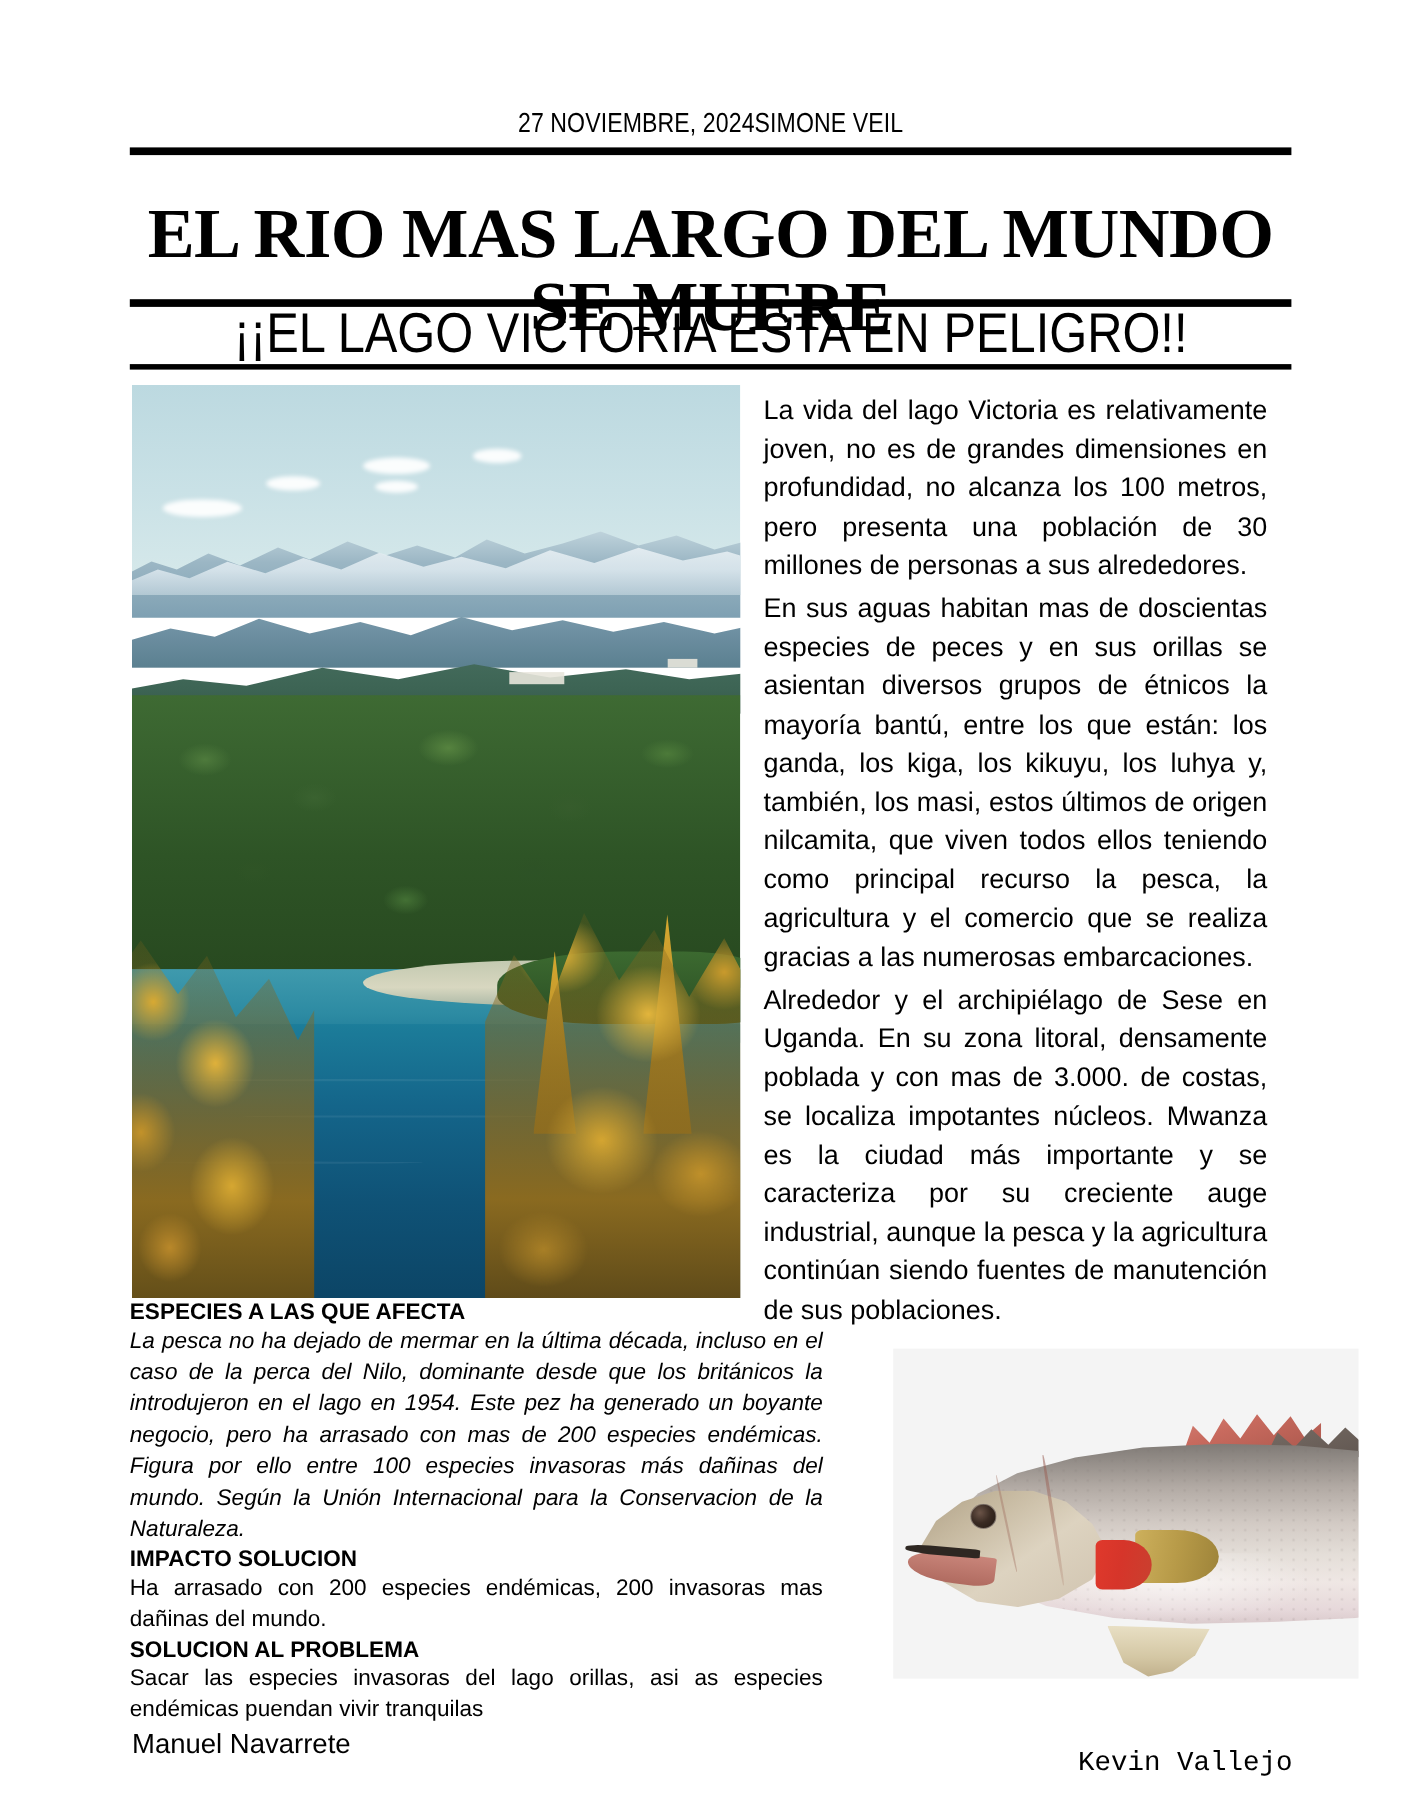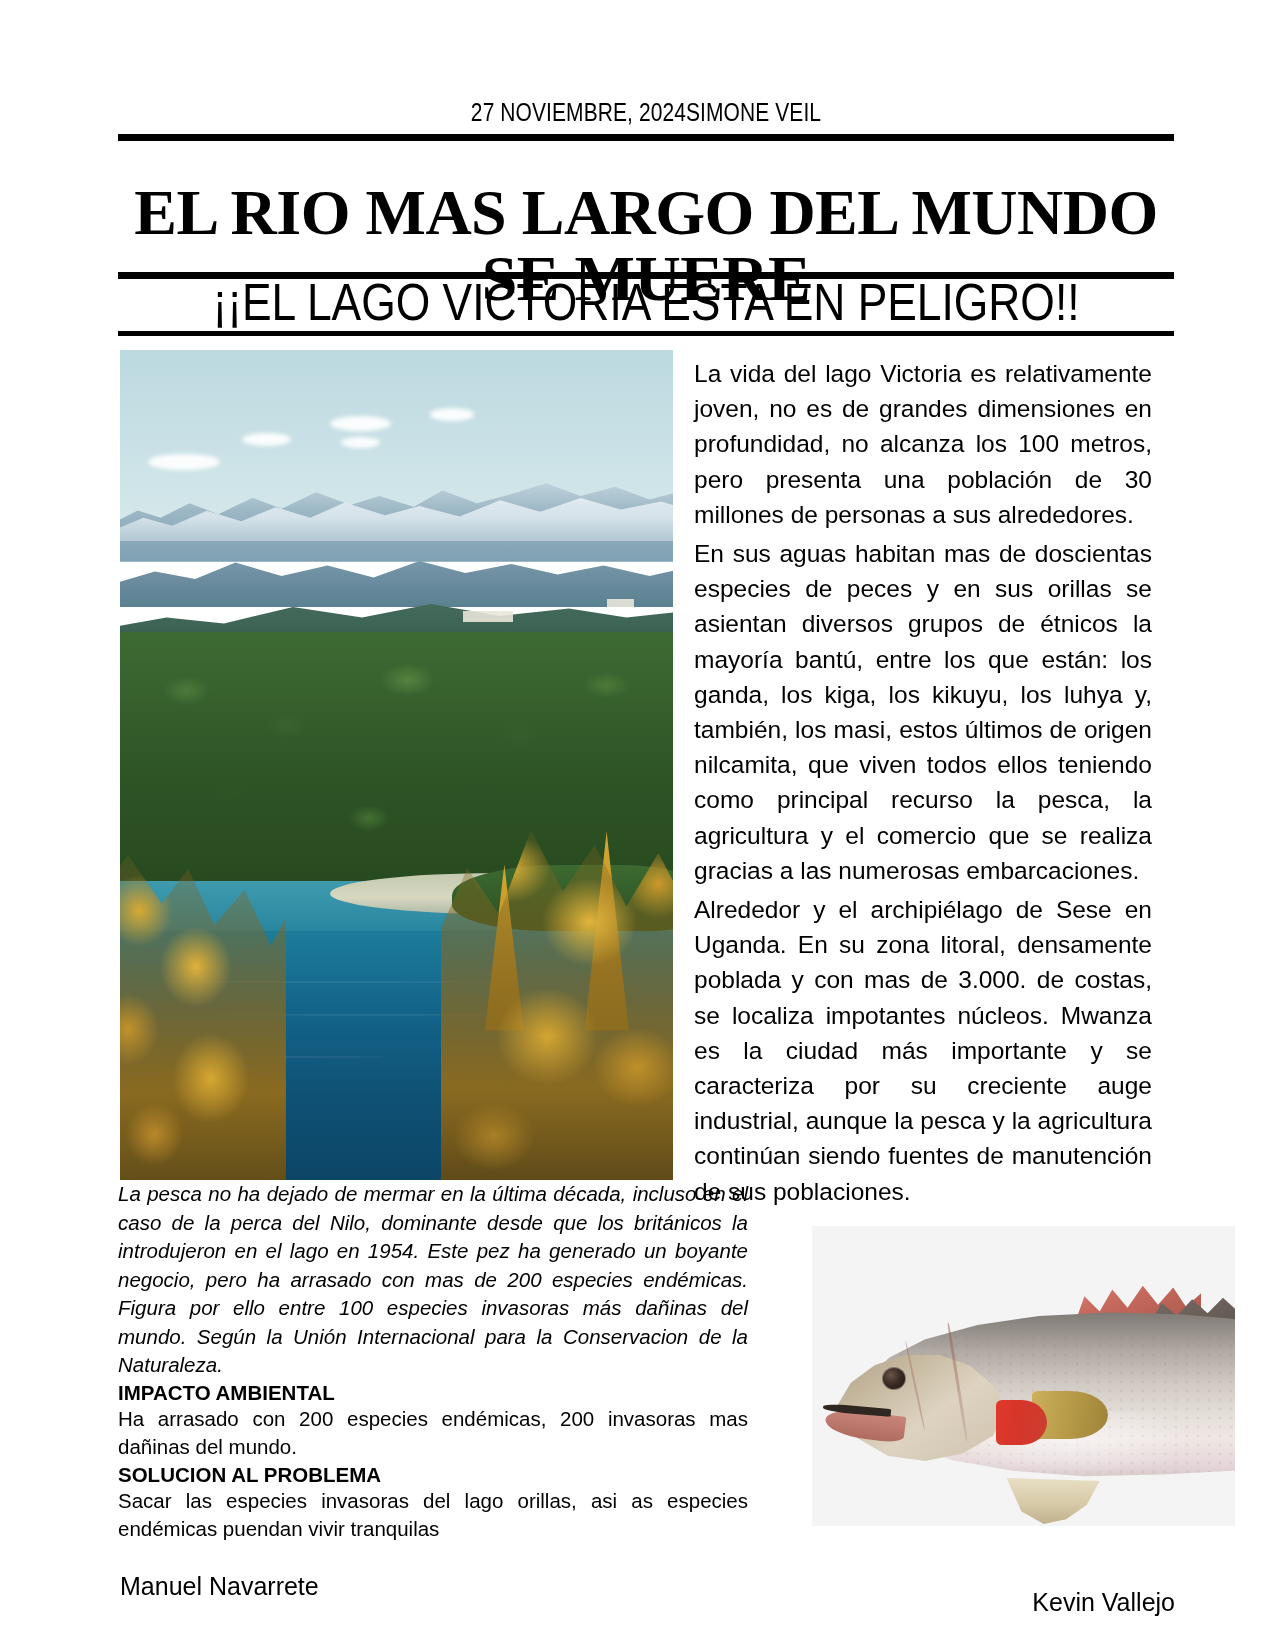--- a/index.html
+++ b/index.html
@@ -381,21 +381,21 @@
     left: 120px;
     top: 1572px;
     font-size: 25px;
     font-family: "Liberation Sans", sans-serif;
   }
   .byline-right {
     position: absolute;
     right: 100px;
     top: 1588px;
     font-size: 25px;
-    font-family: Liberation Sans, sans-serif;
+    font-family: Liberation Mono, monospace;
     margin-left: 43px;
   }
 </style>
 </head>
 <body>
 
 <div class="page">
 
   <div class="dateline">27 NOVIEMBRE, 2024SIMONE VEIL</div>
   <div class="rule rule-top"></div>
@@ -431,22 +431,23 @@
     <div class="ls-fg-right"></div>
   </div>
 
   <div class="col-right">
     <p>La vida del lago Victoria es relativamente joven, no es de grandes dimensiones en profundidad, no alcanza los 100 metros, pero presenta una población de 30 millones de personas a sus alrededores.</p>
     <p>En sus aguas habitan mas de doscientas especies de peces y en sus orillas se asientan diversos grupos de étnicos la mayoría bantú, entre los que están: los ganda, los kiga, los kikuyu, los luhya y, también, los masi, estos últimos de origen nilcamita, que viven todos ellos teniendo como principal recurso la pesca, la agricultura y el comercio que se realiza gracias a las numerosas embarcaciones.</p>
     <p>Alrededor y el archipiélago de Sese en Uganda. En su zona litoral, densamente poblada y con mas de 3.000. de costas, se localiza impotantes núcleos. Mwanza es la ciudad más importante y se caracteriza por su creciente auge industrial, aunque la pesca y la agricultura continúan siendo fuentes de manutención de sus poblaciones.</p>
   </div>
 
   <div class="lower-left">
+    <p class="sec-head">ESPECIES A LAS QUE AFECTA</p>
     <p class="sec-italic">La pesca no ha dejado de mermar en la última década, incluso en el caso de la perca del Nilo, dominante desde que los británicos la introdujeron en el lago en 1954. Este pez ha generado un boyante negocio, pero ha arrasado con mas de 200 especies endémicas. Figura por ello entre 100 especies invasoras más dañinas del mundo. Según la Unión Internacional para la Conservacion de la Naturaleza.</p>
-    <p class="sec-head">IMPACTO AMBIENTAL</p>
+    <p class="sec-head">IMPACTO SOLUCION</p>
     <p class="sec-body">Ha arrasado con 200 especies endémicas, 200 invasoras mas dañinas del mundo.</p>
     <p class="sec-head">SOLUCION AL PROBLEMA</p>
     <p class="sec-body">Sacar las especies invasoras del lago orillas, asi as especies endémicas puendan vivir tranquilas</p>
   </div>
 
   <div class="photo-fish">
     <div class="fish-dorsal"></div>
     <div class="fish-dorsal2"></div>
     <div class="fish-body"></div>
     <div class="fish-scales"></div>

